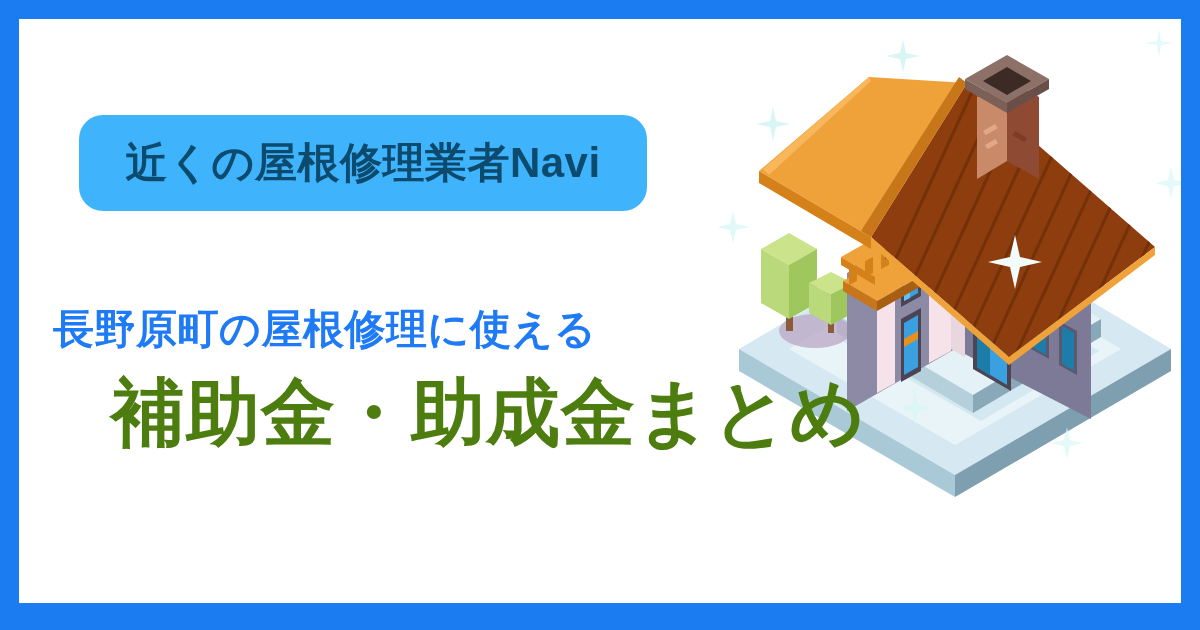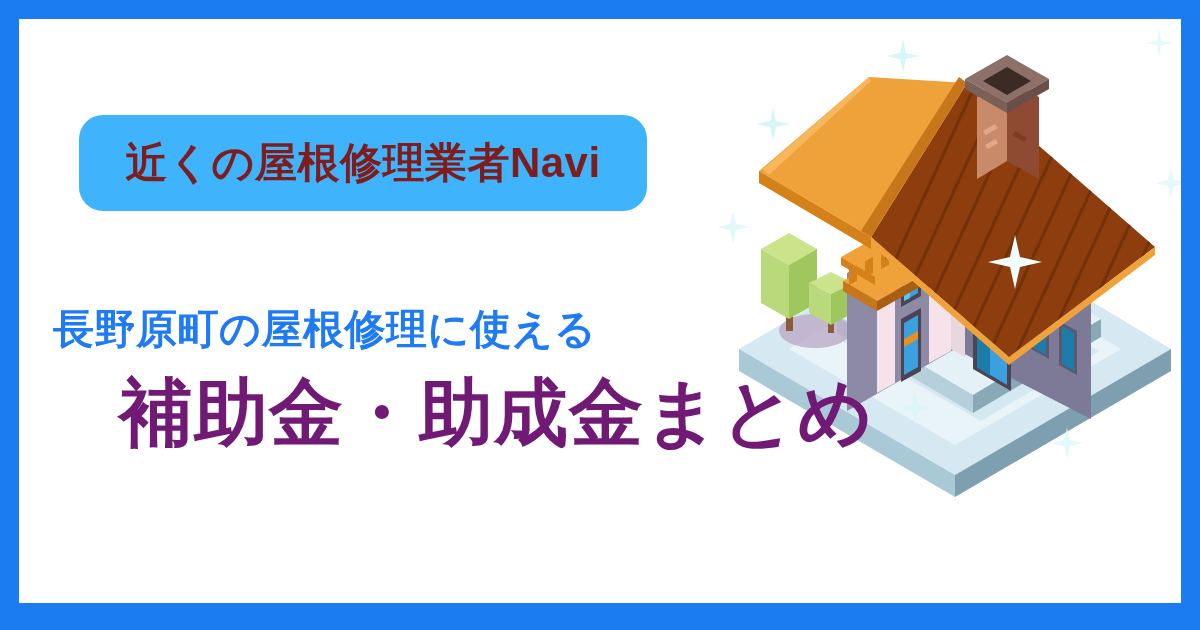--- a/index.html
+++ b/index.html
@@ -40,21 +40,21 @@
     top: 96px;
     width: 568px;
     height: 96px;
     background: #3fb4fc;
     border-radius: 24px;
     display: flex;
     align-items: center;
     justify-content: center;
   }
   #brand-badge-label {
-    color: #7f1d1d;
+    color: #0c4a6e;
     font-size: 42px;
     font-weight: 700;
     letter-spacing: 0.5px;
     white-space: nowrap;
     line-height: 1;
   }
 
   
   #headline {
     position: absolute;
@@ -66,27 +66,27 @@
     color: #1f7bf5;
     font-size: 41px;
     font-weight: 700;
     line-height: 1.0;
     letter-spacing: 0.5px;
     white-space: nowrap;
     margin: 0 0 26px 0;
     padding-left: 18px;
   }
   #headline-line2 {
-    color: #701a75;
+    color: #4d7c0f;
     font-size: 74px;
     font-weight: 700;
     line-height: 1.0;
     letter-spacing: 1px;
     white-space: nowrap;
-    margin: 12px;
+    margin: 4px;
     padding-left: 72px;
   }
 
   
   #house-illustration {
     position: absolute;
     left: 700px;
     top: 0px;
     width: 470px;
     height: 530px;

